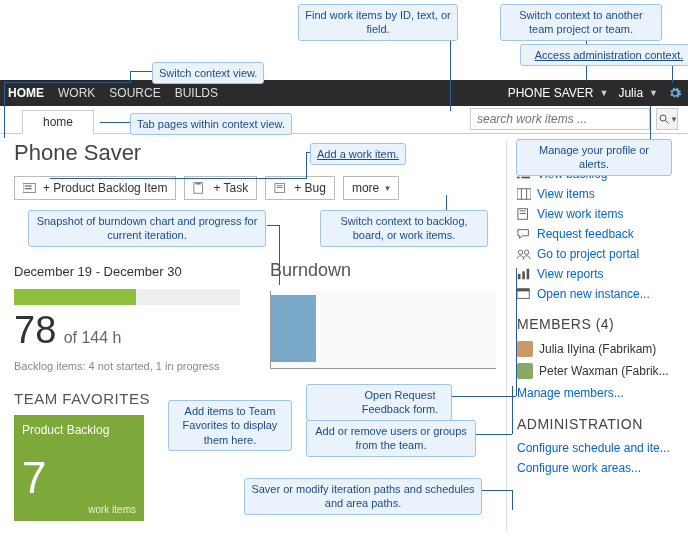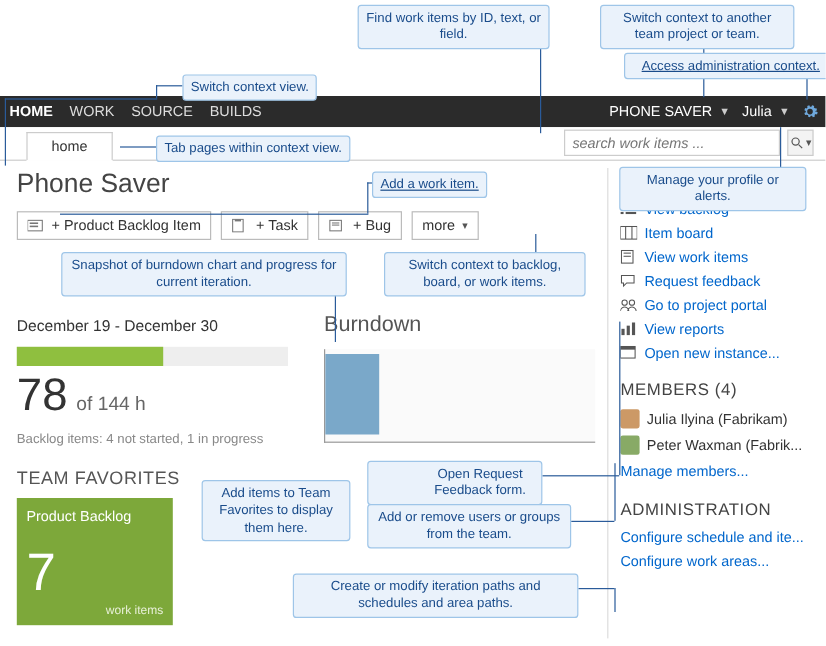--- a/index.html
+++ b/index.html
@@ -72,38 +72,38 @@
 <div class="leader" style="left:100px; top:122px; width:30px; height:1px;"></div>
 
 <div class="callout" style="left:310px; top:143px;text-decoration:underline;">Add a work item.</div>
 <div class="leader" style="left:306px; top:152px; width:4px; height:1px;"></div>
 <div class="leader" style="left:306px; top:152px; width:1px; height:26px;"></div>
 <div class="leader" style="left:50px; top:178px; width:257px; height:1px;"></div>
 
 <div class="callout" style="left:516px; top:139px; width:156px;">Manage your profile or alerts.</div>
 <div class="leader" style="left:650px; top:106px; width:1px; height:34px;"></div>
 
-<div class="callout" style="left:28px; top:210px; width:238px;margin-left:23px;">Snapshot of burndown chart and progress for current iteration.</div>
+<div class="callout" style="left:28px; top:210px; width:238px;">Snapshot of burndown chart and progress for current iteration.</div>
 <div class="leader" style="left:267px; top:225px; width:12px; height:1px;"></div>
 <div class="leader" style="left:279px; top:225px; width:1px; height:60px;"></div>
 
 <div class="callout" style="left:320px; top:210px; width:168px;">Switch context to backlog, board, or work items.</div>
 <div class="leader" style="left:446px; top:195px; width:1px; height:16px;"></div>
 
 <div class="callout" style="left:306px; top:384px; width:146px;padding-left:48px;">Open Request Feedback form.</div>
 <div class="leader" style="left:452px; top:396px; width:64px; height:1px;"></div>
 <div class="leader" style="left:516px; top:268px; width:1px; height:128px;"></div>
 
 <div class="callout" style="left:306px; top:420px; width:170px;">Add or remove users or groups from the team.</div>
 <div class="leader" style="left:476px; top:434px; width:36px; height:1px;"></div>
 <div class="leader" style="left:512px; top:386px; width:1px; height:48px;"></div>
 
 <div class="callout" style="left:168px; top:400px; width:124px;">Add items to Team Favorites to display them here.</div>
 
-<div class="callout" style="left:244px; top:478px; width:238px;">Create or modify iteration paths and schedules and area paths.</div>
+<div class="callout" style="left:244px; top:478px; width:238px;">Saver or modify iteration paths and schedules and area paths.</div>
 <div class="leader" style="left:482px; top:490px; width:30px; height:1px;"></div>
 <div class="leader" style="left:512px; top:490px; width:1px; height:20px;"></div>
 
 <div class="topbar">
   <div class="nav-left">
     <span class="nav-item active">HOME</span>
     <span class="nav-item">WORK</span>
     <span class="nav-item">SOURCE</span>
     <span class="nav-item">BUILDS</span>
   </div>
@@ -219,21 +219,21 @@
             <rect x="5" y="9" width="10" height="2" fill="#555"></rect>
           </svg>
         <a>View backlog</a>
       </li>
       <li class="side-item">
         <svg class="side-icn" viewBox="0 0 16 12">
             <rect x="0" y="0" width="16" height="12" fill="none" stroke="#555"></rect>
             <line x1="5" y1="0" x2="5" y2="12" stroke="#555"></line>
             <line x1="11" y1="0" x2="11" y2="12" stroke="#555"></line>
           </svg>
-        <a>Item board</a>
+        <a>View items</a>
       </li>
       <li class="side-item">
         <svg class="side-icn" viewBox="0 0 16 12">
             <rect x="1" y="0" width="11" height="12" fill="none" stroke="#555"></rect>
             <rect x="3" y="2" width="7" height="1" fill="#555"></rect>
             <rect x="3" y="5" width="7" height="1" fill="#555"></rect>
           </svg>
         <a>View work items</a>
       </li>
       <li class="side-item">

